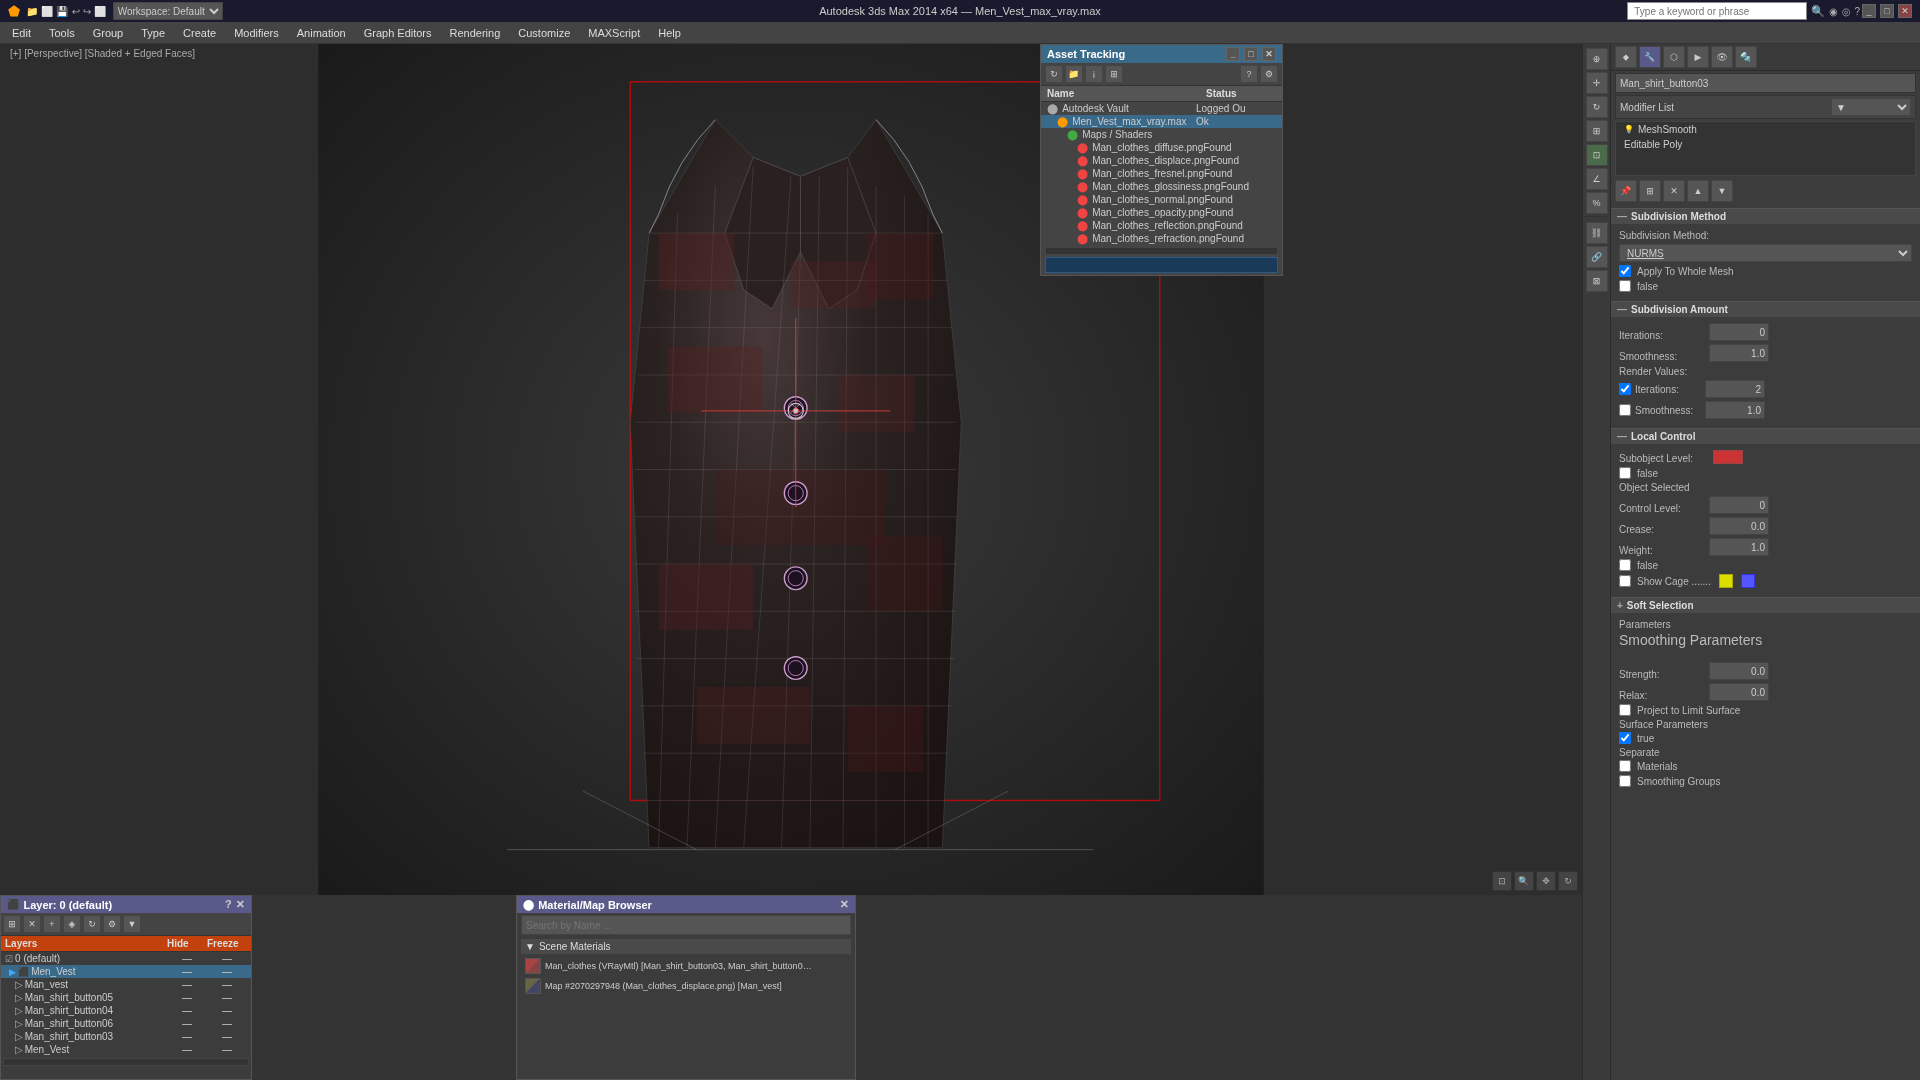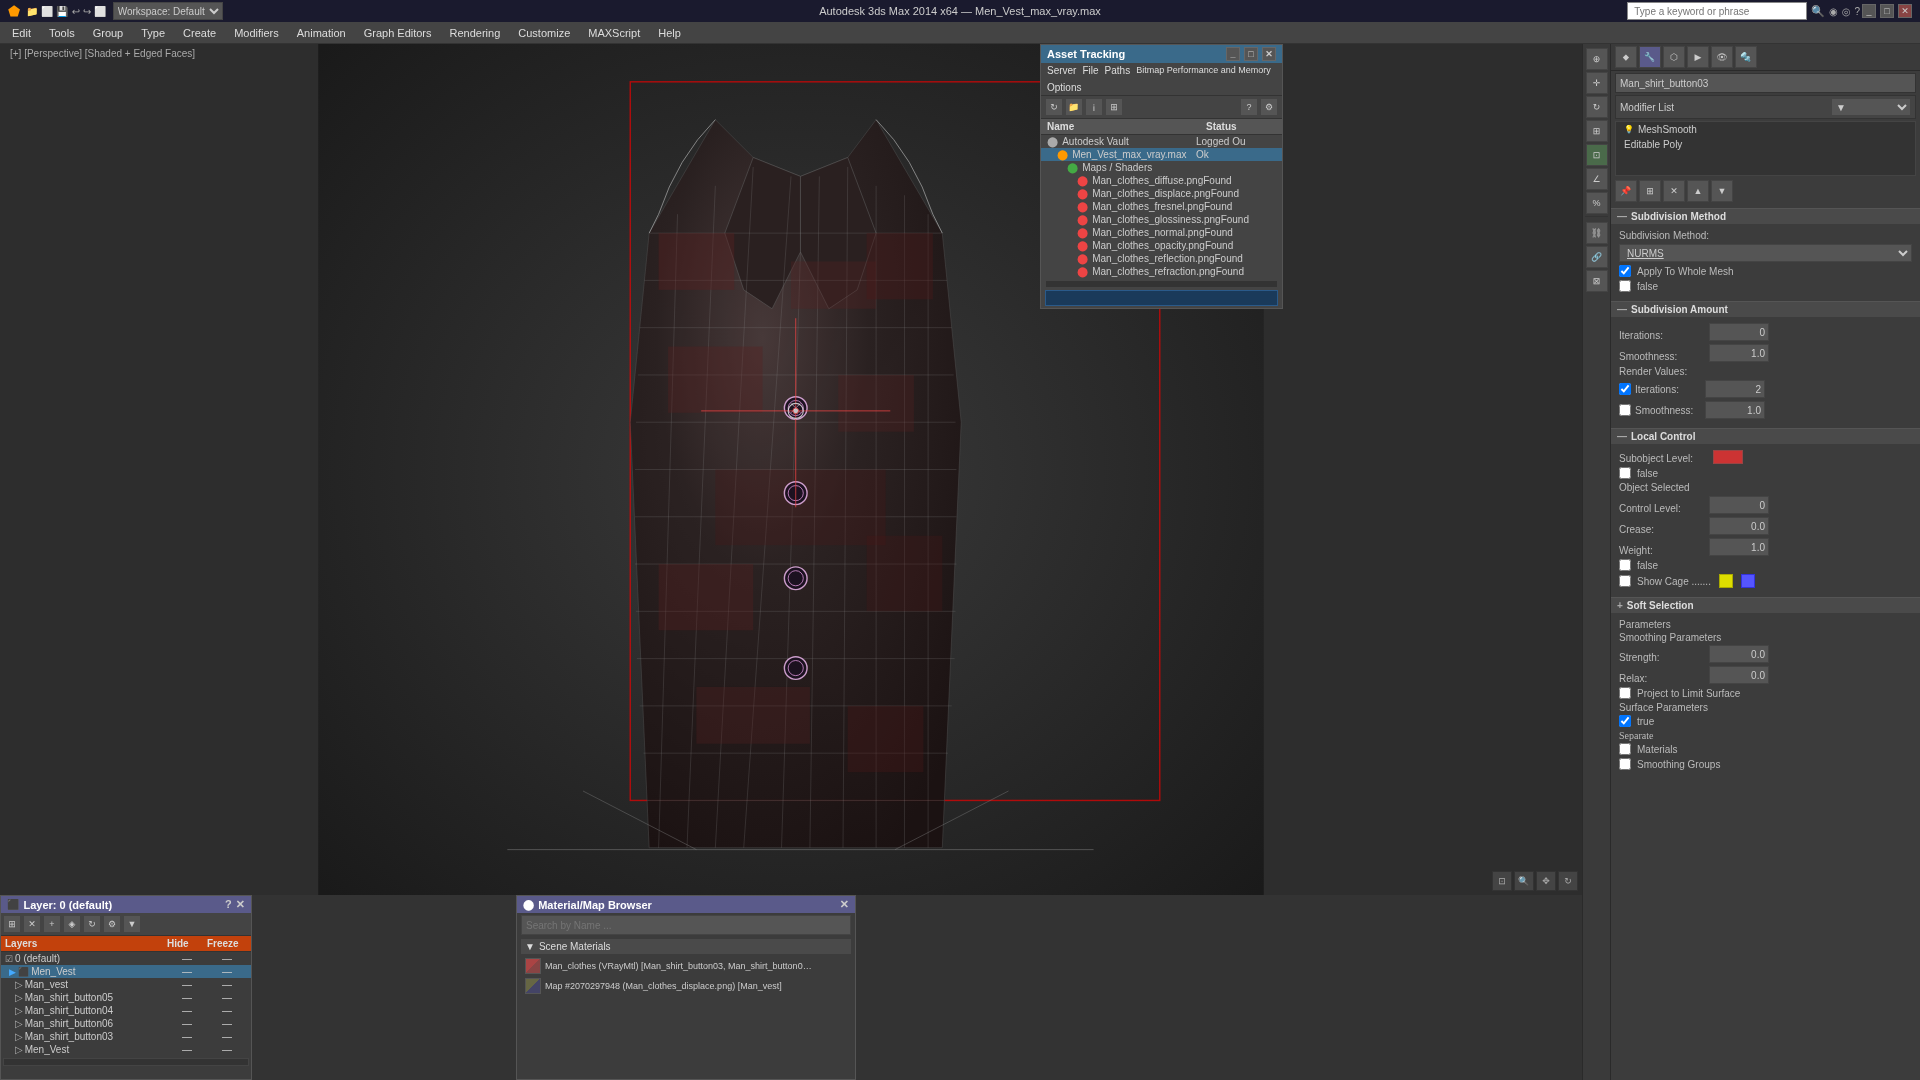--- a/index.html
+++ b/index.html
@@ -773,39 +773,39 @@
         <span style="display:inline-block;width:14px;height:14px;background:#55f;border:1px solid #33d;margin-left:2px;cursor:pointer;"></span>
       </div>
     </div>
 
     <div class="section-header">
       <span class="toggle">+</span>
       <span>Soft Selection</span>
     </div>
     <div class="section-content" style="padding:4px 8px;">
       <div style="color:#bbb;font-size:10px;margin-bottom:2px;">Parameters</div>
-      <div style="color:#bbb;font-size:10px;margin-bottom:2px;">Smoothing Parameters</div>
+      <div style="color:#bbb;font-size:14px;margin-bottom:14px;">Smoothing Parameters</div>
       <div class="prop-row">
         <span class="prop-label">Strength:</span>
         <input type="text" class="prop-value" value="0.0" style="">
       </div>
       <div class="prop-row">
         <span class="prop-label">Relax:</span>
         <input type="text" class="prop-value" value="0.0" style="">
       </div>
       <div class="checkbox-row">
         <input type="checkbox" style="">
         <label>Project to Limit Surface</label>
       </div>
       <div style="color:#bbb;font-size:10px;margin:3px 0 2px 0;">Surface Parameters</div>
       <div class="checkbox-row">
         <input type="checkbox" checked="" style="">
         <label>true</label>
       </div>
-      <div style="color:#bbb;font-size:10px;margin-bottom:2px;font-family:Liberation Serif, serif;">Separate</div>
+      <div style="color:#bbb;font-size:10px;margin-bottom:2px;">Separate</div>
       <div class="checkbox-row">
         <input type="checkbox" style="">
         <label>Materials</label>
       </div>
       <div class="checkbox-row">
         <input type="checkbox" style="">
         <label>Smoothing Groups</label>
       </div>
     </div>
 
@@ -814,27 +814,20 @@
 </div>
 
 <div id="asset-tracking" style="position:absolute;top:44px;left:1040px;width:243px;background:#444;border:1px solid #555;font-size:10px;z-index:50;">
   <div id="asset-tracking-header" style="background:#3a6a8a;padding:2px 6px;display:flex;align-items:center;justify-content:space-between;color:#fff;font-size:11px;font-weight:bold;">
     <span>Asset Tracking</span>
     <div style="display:flex;gap:4px;">
       <span style="width:14px;height:14px;background:#555;border:1px solid #666;cursor:pointer;display:flex;align-items:center;justify-content:center;font-size:9px;color:#ccc;">_</span>
       <span style="width:14px;height:14px;background:#555;border:1px solid #666;cursor:pointer;display:flex;align-items:center;justify-content:center;font-size:9px;color:#ccc;">□</span>
       <span style="width:14px;height:14px;background:#555;border:1px solid #666;cursor:pointer;display:flex;align-items:center;justify-content:center;font-size:9px;color:#ccc;">✕</span>
     </div>
-  </div>
-  <div id="asset-menus" style="background:#444;display:flex;gap:6px;padding:2px 6px;border-bottom:1px solid #333;flex-wrap:wrap;">
-    <span style="cursor:pointer;color:#ddd;">Server</span>
-    <span style="cursor:pointer;color:#ddd;">File</span>
-    <span style="cursor:pointer;color:#ddd;">Paths</span>
-    <span style="cursor:pointer;color:#ddd;font-size:9px;">Bitmap Performance and Memory</span>
-    <span style="cursor:pointer;color:#ddd;">Options</span>
   </div>
   <div id="asset-toolbar" style="display:flex;padding:2px 4px;gap:2px;background:#444;border-bottom:1px solid #333;">
     <div class="asset-tb-btn">↻</div>
     <div class="asset-tb-btn">📁</div>
     <div class="asset-tb-btn">ℹ</div>
     <div class="asset-tb-btn">⊞</div>
     <div style="flex:1;"></div>
     <div class="asset-tb-btn">?</div>
     <div class="asset-tb-btn">⚙</div>
   </div>

